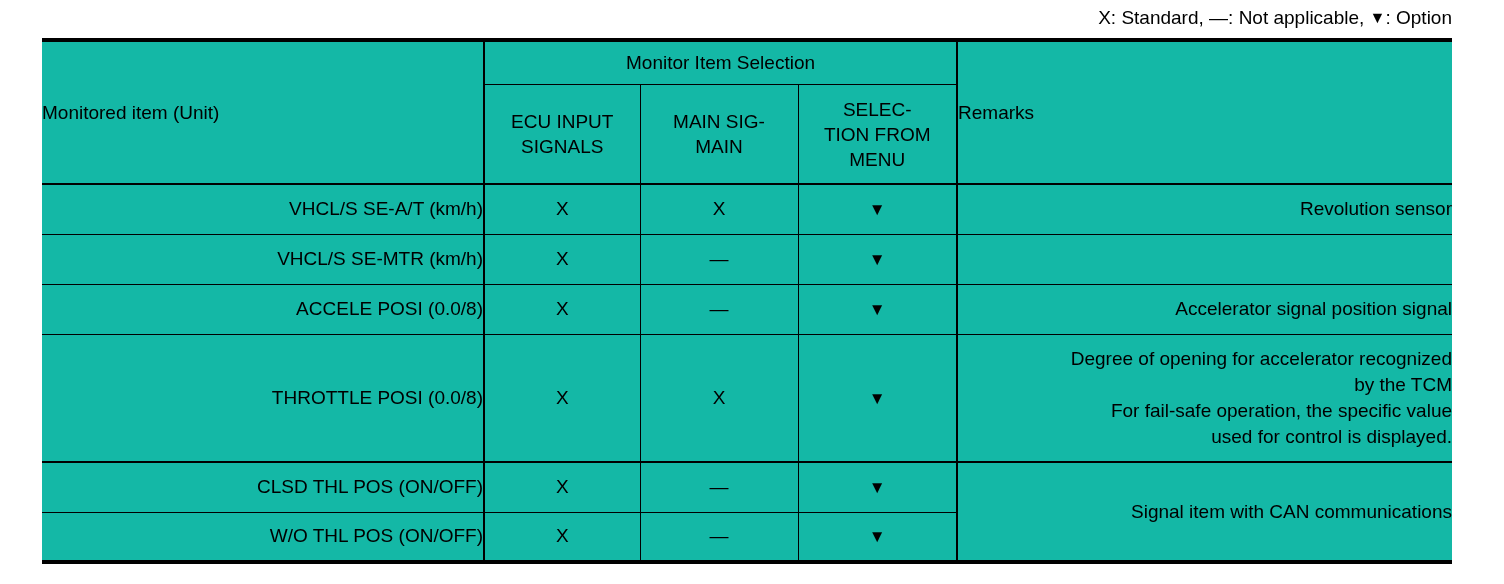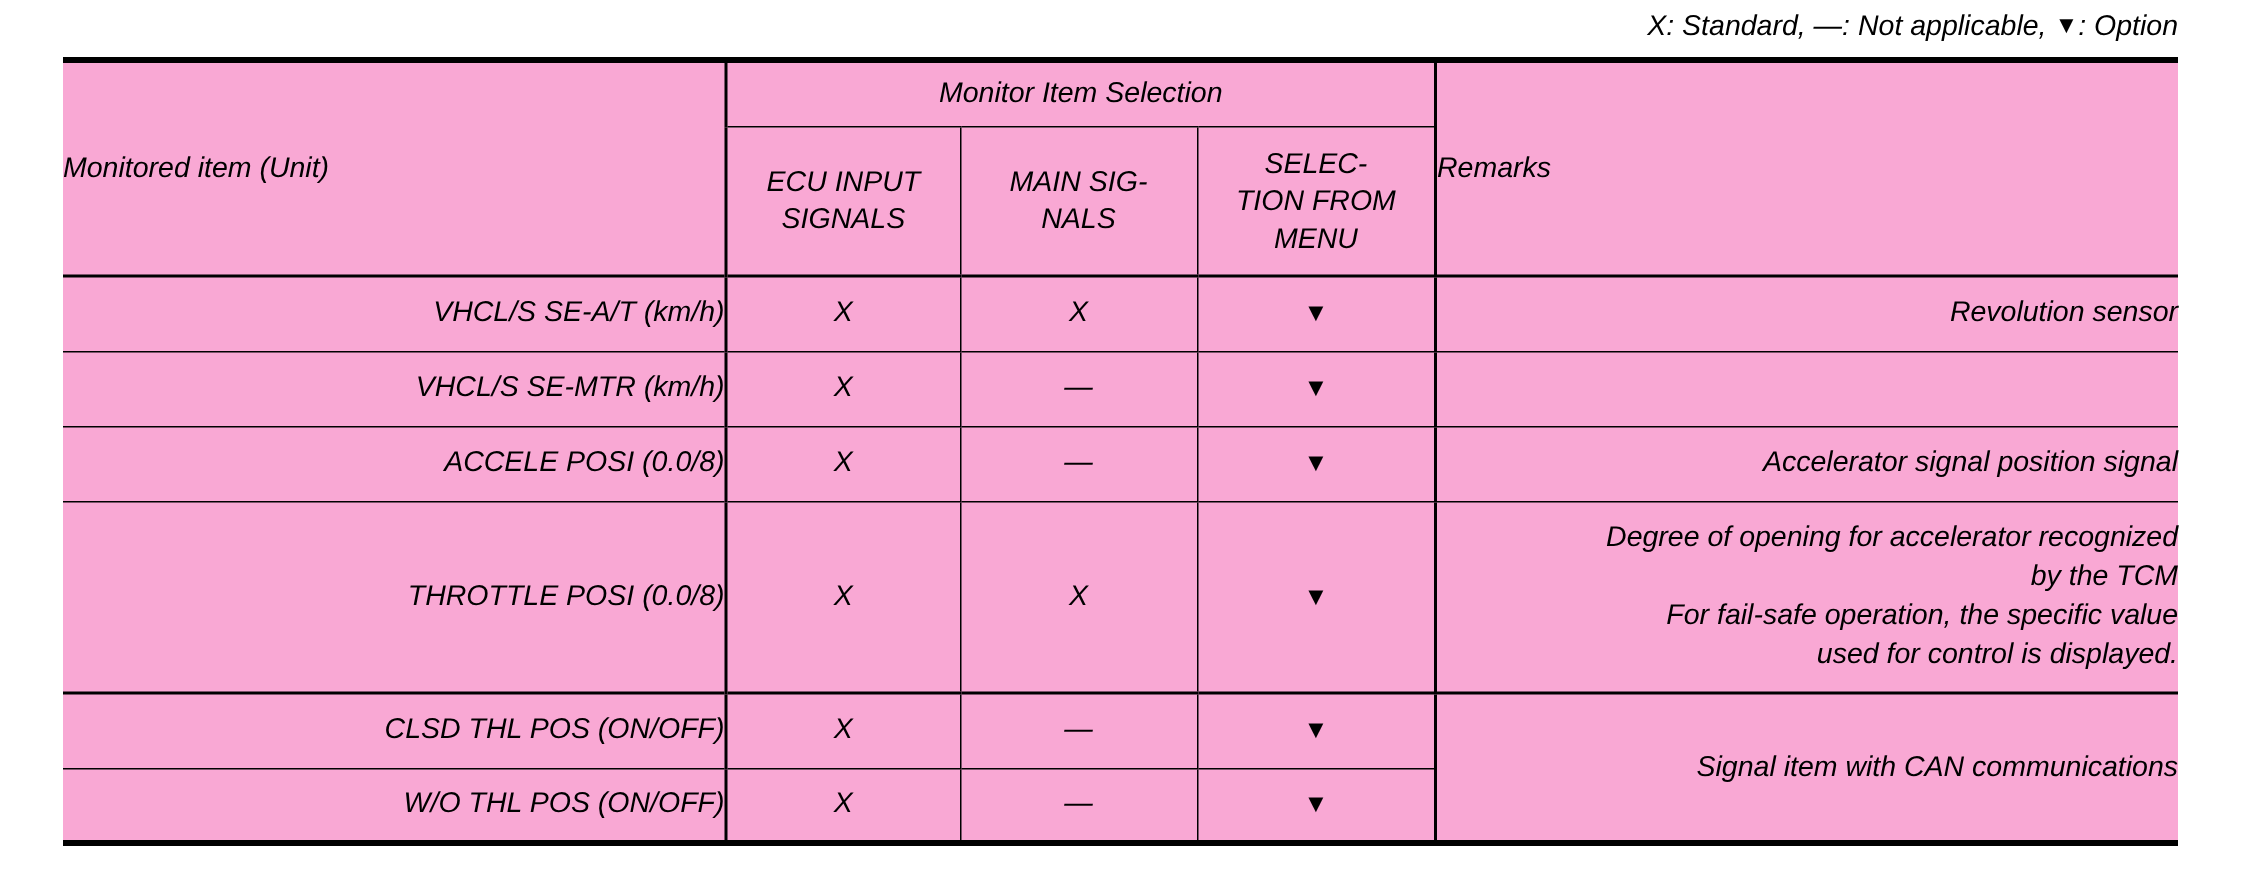--- a/index.html
+++ b/index.html
@@ -14,21 +14,20 @@
     color: #000000;
     position: relative;
     overflow: hidden;
   }
 
   .page {
     position: absolute;
     left: 0; top: 0;
     width: 1336px;
     height: 584px;
-    font-style: italic;
   }
 
   
   .legend {
     position: absolute;
     left: 42px;
     top: 6px;
     width: 1410px;
     text-align: right;
     font-size: 19px;
@@ -51,21 +50,21 @@
     border-collapse: collapse;
     table-layout: fixed;
     width: 1410px;
     border-top: 4px solid #000;
     border-bottom: 4px solid #000;
   }
   table.spec td, table.spec th {
     padding: 0;
     font-weight: normal;
     vertical-align: middle;
-    background: #f9a8d4;
+    background: #14b8a6;
   }
 
   
   col.c-item    { width: 442px; }
   col.c-ecu     { width: 156px; }
   col.c-main    { width: 158px; }
   col.c-menu    { width: 159px; }
   col.c-remarks { width: 495px; }
 
   
@@ -154,21 +153,21 @@
           <th class="th-group vl-thick-l" colspan="3">Monitor Item Selection</th>
           <th class="th-remarks vl-thick-l" rowspan="2">Remarks</th>
         </tr>
         <tr>
           <th class="th-sub vl-thick-l hl-thin-t">
             <span class="r-line">ECU INPUT</span>
             <span class="r-line">SIGNALS</span>
           </th>
           <th class="th-sub vl-thin-l hl-thin-t">
             <span class="r-line">MAIN SIG-</span>
-            <span class="r-line">NALS</span>
+            <span class="r-line">MAIN</span>
           </th>
           <th class="th-sub vl-thin-l hl-thin-t">
             <span class="r-line">SELEC-</span>
             <span class="r-line">TION FROM</span>
             <span class="r-line">MENU</span>
           </th>
         </tr>
       </thead>
       <tbody>
 

